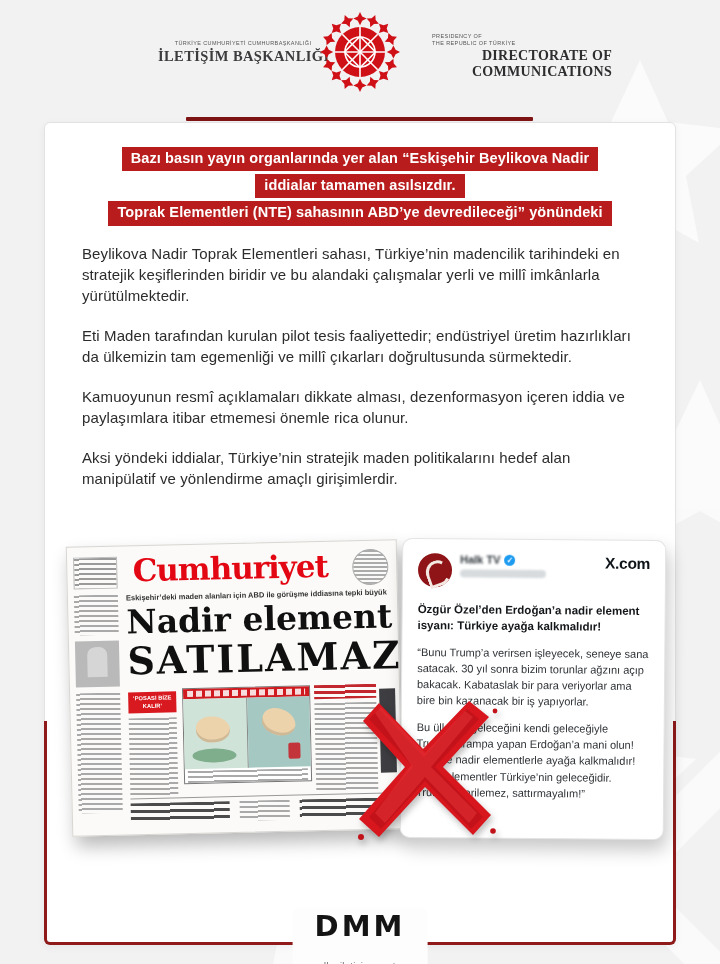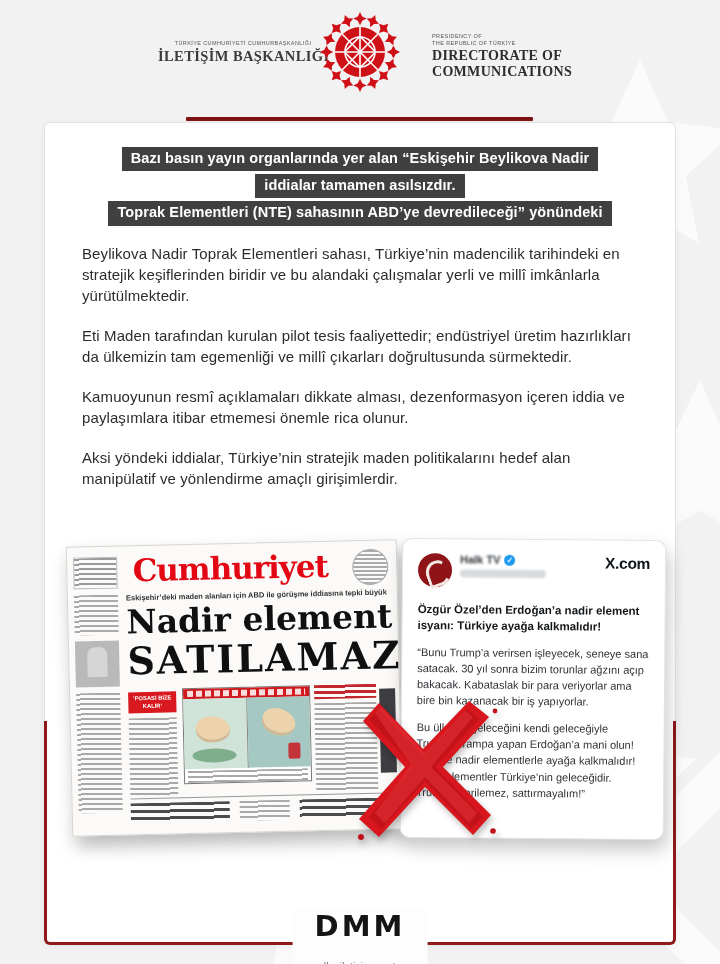--- a/index.html
+++ b/index.html
@@ -12,40 +12,40 @@
   }
   
   .watermark { position:absolute; inset:0; z-index:0; pointer-events:none; }
   
   .header { position:absolute; top:0; left:0; width:720px; height:110px; z-index:2; }
   .hdr-left { position:absolute; top:40px; left:158px; width:170px; text-align:center; color:#3c3c3e; }
   .hdr-left .tiny { font-size:5.5px; letter-spacing:.4px; white-space:nowrap; color:#555; }
   .hdr-left .main { font-family:"Liberation Serif", serif; font-weight:bold; font-size:14.5px; letter-spacing:.4px; white-space:nowrap; margin-top:2px; }
   .hdr-right { position:absolute; top:33px; left:432px; width:180px; text-align:left; color:#2e2e30; }
   .hdr-right .tiny { font-size:5.5px; letter-spacing:.4px; line-height:1.25; color:#555; }
-  .hdr-right .main { font-family:"Liberation Serif", serif; font-weight:bold; font-size:14px; line-height:1.05; letter-spacing:.3px; margin-top:2px; }
+  .hdr-right .main { font-family:"Liberation Serif", serif; font-weight:bold; font-size:14px; line-height:1.05; letter-spacing:.3px; margin-top:2px;text-align:right; }
   .emblem { position:absolute; top:10px; left:318px; width:84px; height:84px; }
   
   .card {
     position:absolute; left:44px; top:122px; width:632px; height:823px;
     background:#ffffff; border:1px solid #e2e2e2; border-radius:6px;
     box-shadow:0 2px 8px rgba(0,0,0,.05);
     z-index:1;
   }
   .top-accent { position:absolute; left:186px; top:117px; width:347px; height:4px; background:#7e1314; z-index:3; border-radius:1px; }
   
   .bottom-frame {
     position:absolute; left:-1px; right:-1px; bottom:-1px; top:598px;
     border-left:3px solid #8e1a1a; border-right:3px solid #8e1a1a; border-bottom:3px solid #8e1a1a;
     border-radius:0 0 6px 6px; z-index:1; pointer-events:none;
   }
   
   .banner { padding-top:22px; text-align:center; position:relative; z-index:2; }
   .banner-line {
-    display:inline-block; background:#404040; color:#ffffff;
+    display:inline-block; background:#b91c1c; color:#ffffff;
     font-weight:bold; font-size:14.5px; line-height:1.2;
     padding:3px 9px 4px; margin:1.5px 0; letter-spacing:.1px;
   }
   
   .statement { position:relative; z-index:2; padding:16px 37px 0; }
   .statement p { font-size:15px; line-height:1.4; letter-spacing:.1px; color:#2c2c2c; margin-bottom:19px; }
   
   .newspaper {
     position:absolute; left:24px; top:420px; width:331px; height:290px;
     background:#fbfaf8; border:1px solid #d8d6d2;

